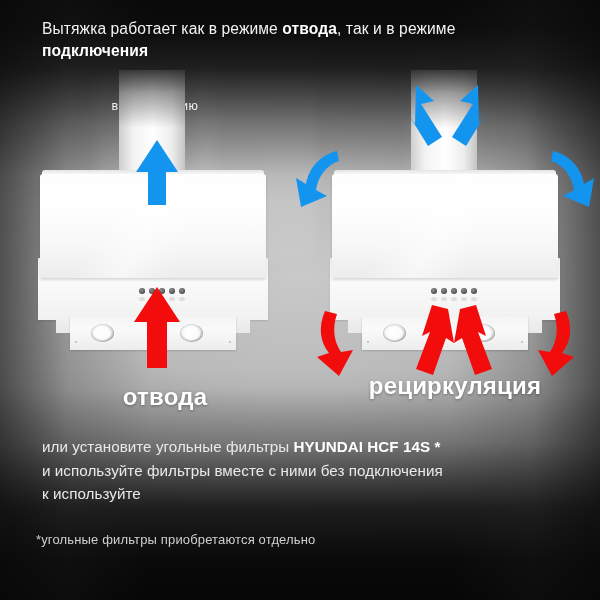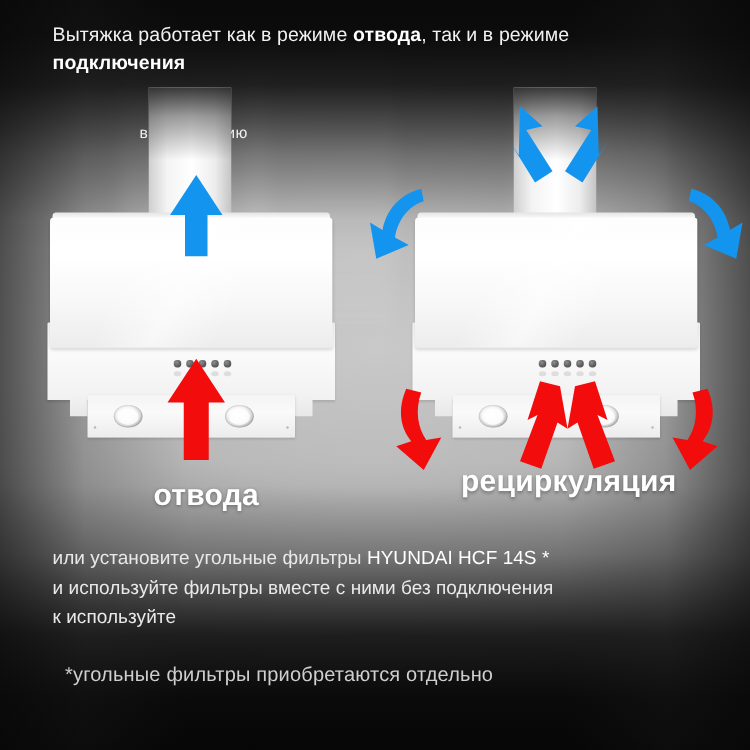--- a/index.html
+++ b/index.html
@@ -218,27 +218,27 @@
   .body-copy {
     position: absolute;
     left: 42px;
     top: 435px;
     width: 520px;
     color: #e9e9e9;
     font-size: 15.2px;
     line-height: 1.56;
     letter-spacing: 0.05px;
   }
-  .body-copy b { color: #ffffff; font-weight: 400; }
+  .body-copy b { color: #ffffff; font-weight: 700; }
   .footnote {
     position: absolute;
-    left: 52px;
+    left: 36px;
     top: 532px;
     color: #cfcfcf;
-    font-size: 16px;
+    font-size: 13px;
     letter-spacing: 0.15px;
   }
 
   .arrow-layer { position: absolute; inset: 0; pointer-events: none; }
 </style>
 </head>
 <body>
 
 <div id="page">
 

